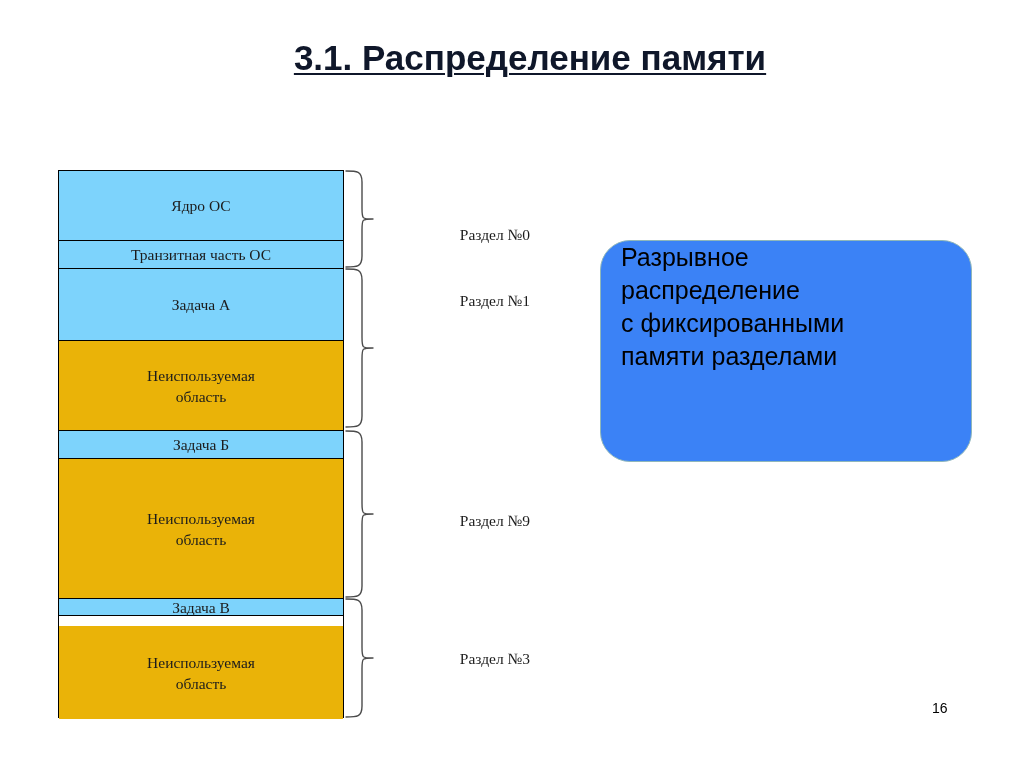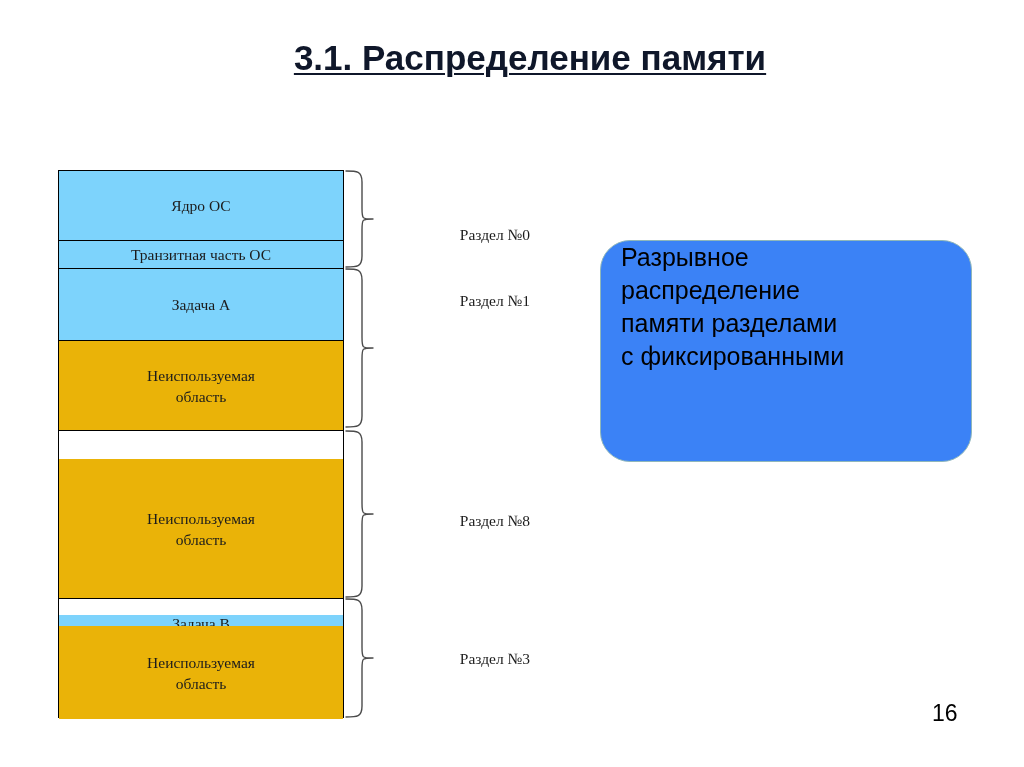--- a/index.html
+++ b/index.html
@@ -113,21 +113,21 @@
     line-height: 33px;
     color: #000000;
   }
 
   
   #page-number {
     position: absolute;
     left: 932px;
     top: 700px;
     font-family: "Liberation Sans", sans-serif;
-    font-size: 23px;
+    font-size: 14px;
     color: #000000;
   }
 </style>
 </head>
 <body>
 
 <div id="slide">
 
   <div id="slide-title">
     <span class="tline">3.1. Распределение памяти</span>
@@ -139,24 +139,27 @@
       </div>
       <div class="mem-block white" style="top: 70px; height: 28px;">
         <span class="lbl">Транзитная часть ОС</span>
       </div>
       <div class="mem-block white" style="top: 98px; height: 72px;">
         <span class="lbl">Задача А</span>
       </div>
       <div class="mem-block gray" style="top: 170px; height: 90px;">
         <span class="lbl">Неиспользуемая<span class="l2">область</span></span>
       </div>
+      <div class="mem-block white" style="top: 260px; height: 28px;">
+        <span class="lbl">Задача Б</span>
+      </div>
       <div class="mem-block gray" style="top: 288px; height: 140px;">
         <span class="lbl">Неиспользуемая<span class="l2">область</span></span>
       </div>
-      <div class="mem-block white" style="top: 444px; height: 17px;">
+      <div class="mem-block white" style="top: 428px; height: 17px;">
         <span class="lbl">Задача В</span>
       </div>
       <div class="mem-block gray last" style="top: 455px; height: 93px;">
         <span class="lbl">Неиспользуемая<span class="l2">область</span></span>
       </div>
     </div>
 
   <div id="brace-layer">
       <div class="brace" style="top: 170px; height: 98px;">
         <svg viewBox="0 0 30 98" preserveAspectRatio="none">
@@ -168,33 +171,33 @@
         <svg viewBox="0 0 30 160" preserveAspectRatio="none">
           <path d="M 2,1 C 13,1 18,1 18,12 L 18,69 C 18,80 18,80 29,80 C 18,80 18,80 18,91 L 18,148 C 18,159 13,159 2,159" fill="none" stroke="#4b4b4b" stroke-width="1.4" stroke-linecap="round" stroke-linejoin="round"></path>
         </svg>
       </div>
       <div class="section-label" style="top: 292px;">Раздел №1</div>
       <div class="brace" style="top: 430px; height: 168px;">
         <svg viewBox="0 0 30 168" preserveAspectRatio="none">
           <path d="M 2,1 C 13,1 18,1 18,12 L 18,73 C 18,84 18,84 29,84 C 18,84 18,84 18,95 L 18,156 C 18,167 13,167 2,167" fill="none" stroke="#4b4b4b" stroke-width="1.4" stroke-linecap="round" stroke-linejoin="round"></path>
         </svg>
       </div>
-      <div class="section-label" style="top: 512px;">Раздел №8</div>
+      <div class="section-label" style="top: 512px;">Раздел №9</div>
       <div class="brace" style="top: 598px; height: 120px;">
         <svg viewBox="0 0 30 120" preserveAspectRatio="none">
           <path d="M 2,1 C 13,1 18,1 18,12 L 18,49 C 18,60 18,60 29,60 C 18,60 18,60 18,71 L 18,108 C 18,119 13,119 2,119" fill="none" stroke="#4b4b4b" stroke-width="1.4" stroke-linecap="round" stroke-linejoin="round"></path>
         </svg>
       </div>
       <div class="section-label" style="top: 650px;">Раздел №3</div>
     </div>
 
   <div id="callout">
     <div id="callout-text">
         <div>Разрывное</div>
         <div>распределение</div>
+        <div>с фиксированными</div>
         <div>памяти разделами</div>
-        <div>с фиксированными</div>
       </div>
   </div>
 
   <div id="page-number">16</div>
 
 </div>
 
 </body></html>

